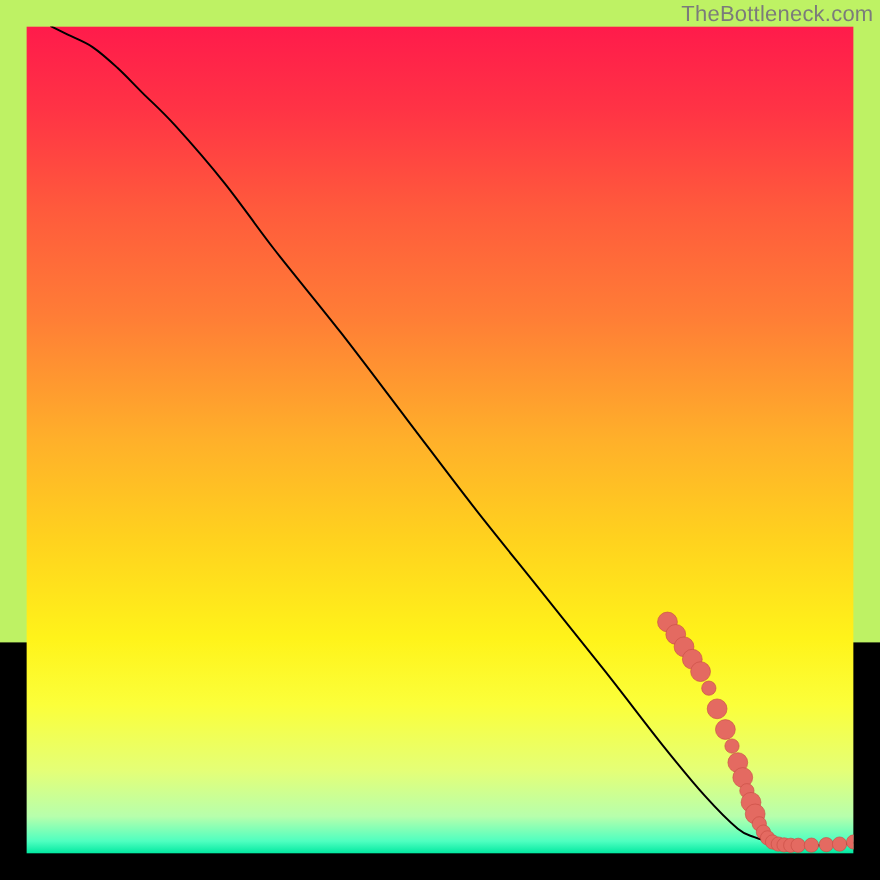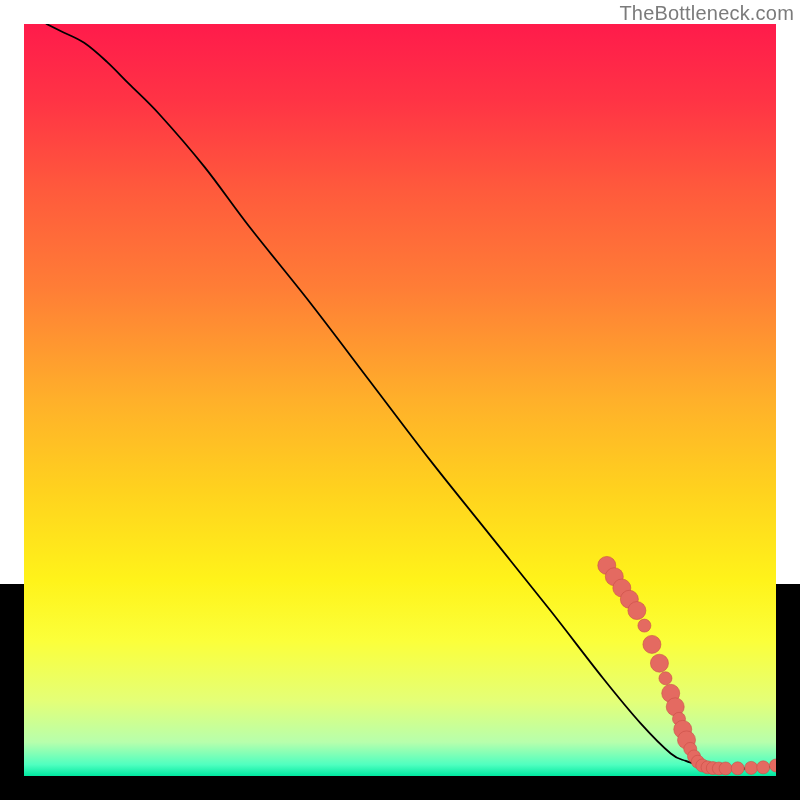--- a/index.html
+++ b/index.html
@@ -8,21 +8,21 @@
     width: 800px;
     height: 800px;
     background: #000;
     overflow: hidden;
     font-family: Arial, Helvetica, sans-serif;
   }
   .stage {
     position: relative;
     width: 800px;
     height: 584px;
-    background: #ffffff;
+    background: #bef264;
   }
   .plot {
     position: absolute;
     left: 24px;
     top: 24px;
     width: 752px;
     height: 752px;
   }
   .watermark {
     position: absolute;

